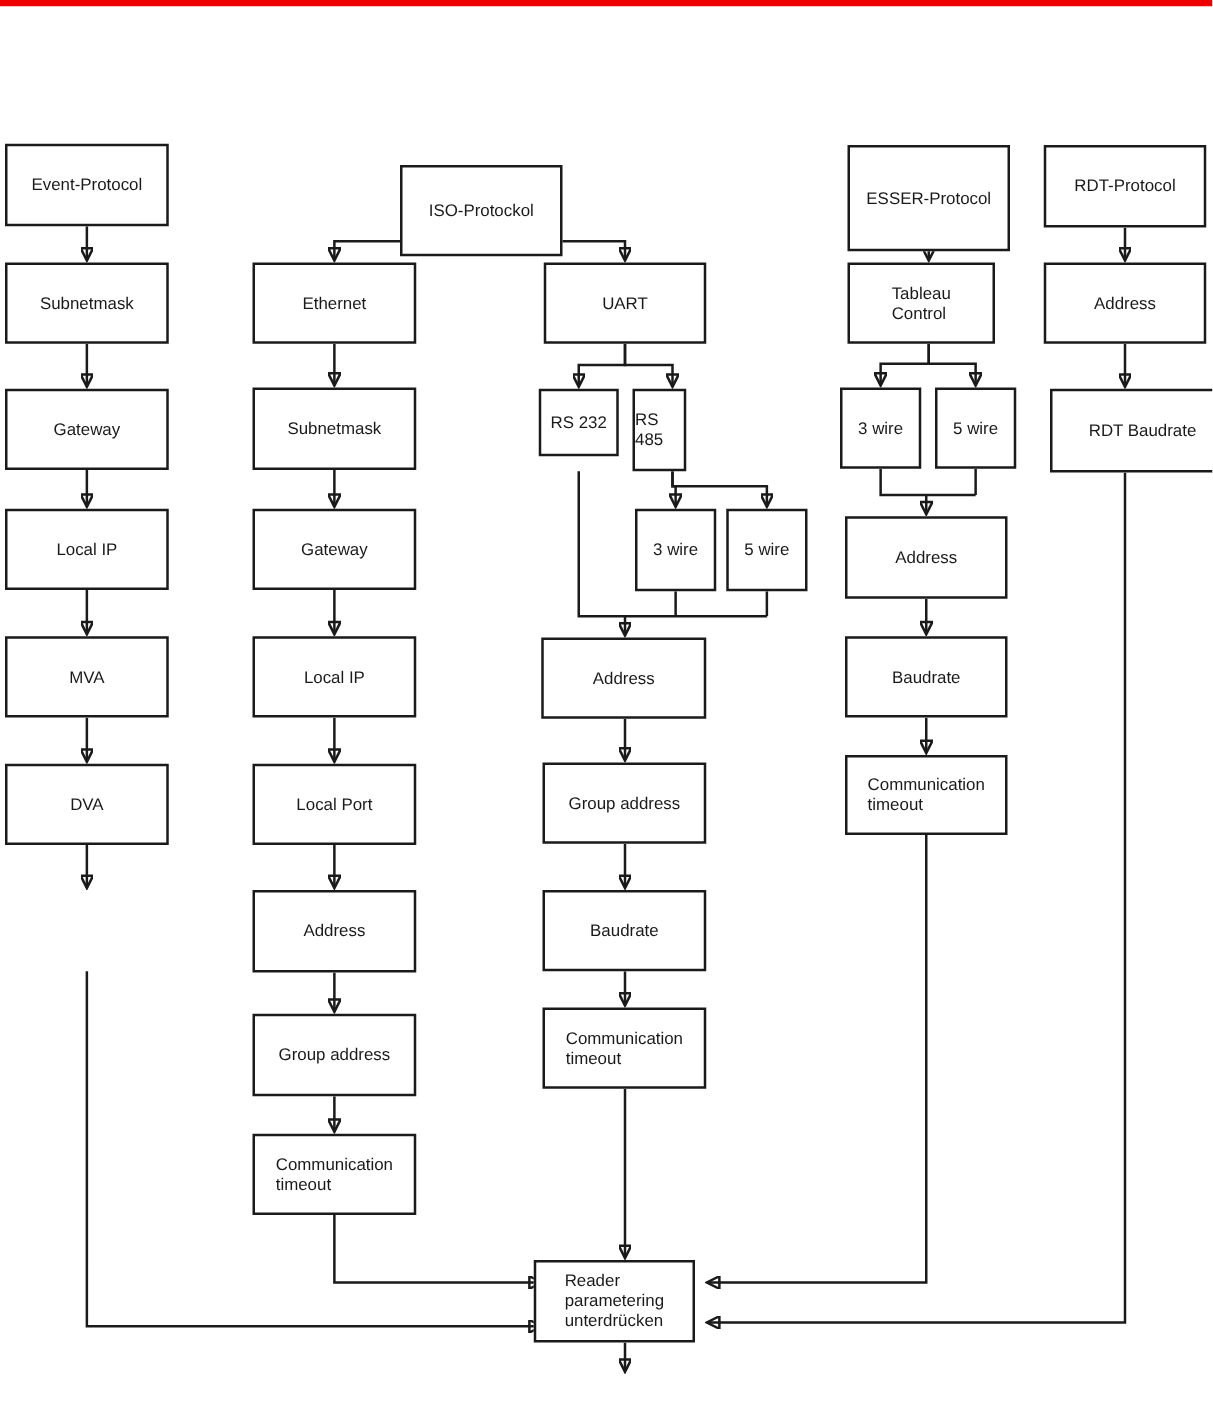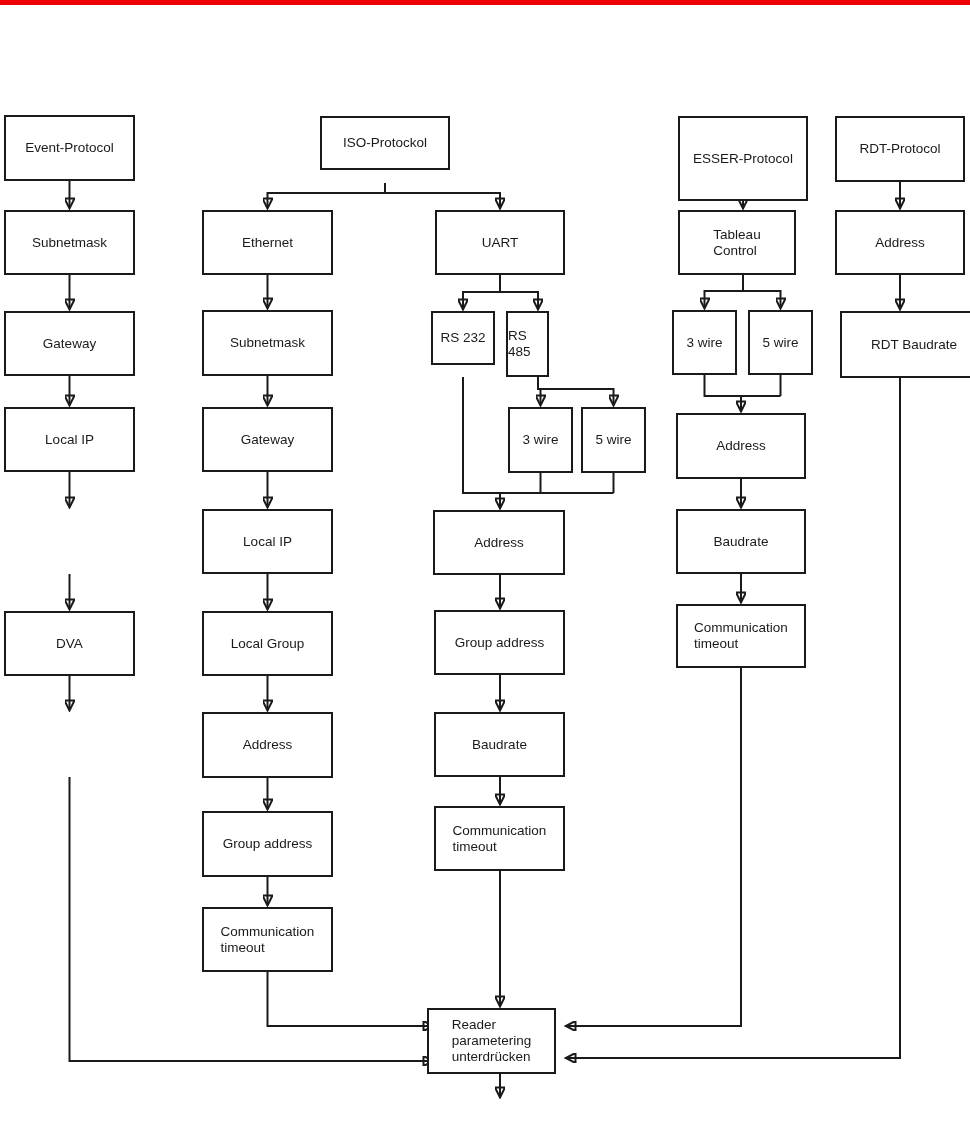--- a/index.html
+++ b/index.html
@@ -122,28 +122,29 @@
 
     <g>
       <path d="M500 1074 V1097" marker-end="url(#arrow)"></path>
     </g>
   </svg>
 
   <div class="node" style="left:4px;top:115px;width:131px;height:66px">Event-Protocol</div>
   <div class="node" style="left:4px;top:210px;width:131px;height:65px">Subnetmask</div>
   <div class="node" style="left:4px;top:311px;width:131px;height:65px">Gateway</div>
   <div class="node" style="left:4px;top:407px;width:131px;height:65px">Local IP</div>
+  <div class="node" style="left:4px;top:509px;width:131px;height:65px">MVA</div>
   <div class="node" style="left:4px;top:611px;width:131px;height:65px">DVA</div>
 
-  <div class="node" style="left:320px;top:116px;width:130px;height:54px">ISO-Protockol</div>
+  <div class="node" style="left:320px;top:132px;width:130px;height:73px">ISO-Protockol</div>
   <div class="node" style="left:202px;top:210px;width:131px;height:65px">Ethernet</div>
   <div class="node" style="left:202px;top:310px;width:131px;height:66px">Subnetmask</div>
   <div class="node" style="left:202px;top:407px;width:131px;height:65px">Gateway</div>
   <div class="node" style="left:202px;top:509px;width:131px;height:65px">Local IP</div>
-  <div class="node" style="left:202px;top:611px;width:131px;height:65px">Local Group</div>
+  <div class="node" style="left:202px;top:611px;width:131px;height:65px">Local Port</div>
   <div class="node" style="left:202px;top:712px;width:131px;height:66px">Address</div>
   <div class="node" style="left:202px;top:811px;width:131px;height:66px">Group address</div>
   <div class="node" style="left:202px;top:907px;width:131px;height:65px">Communication
 timeout</div>
 
   <div class="node" style="left:435px;top:210px;width:130px;height:65px">UART</div>
   <div class="node" style="left:431px;top:311px;width:64px;height:54px">RS 232</div>
   <div class="node" style="left:506px;top:311px;width:43px;height:66px">RS 485</div>
   <div class="node" style="left:508px;top:407px;width:65px;height:66px">3 wire</div>
   <div class="node" style="left:581px;top:407px;width:65px;height:66px">5 wire</div>

